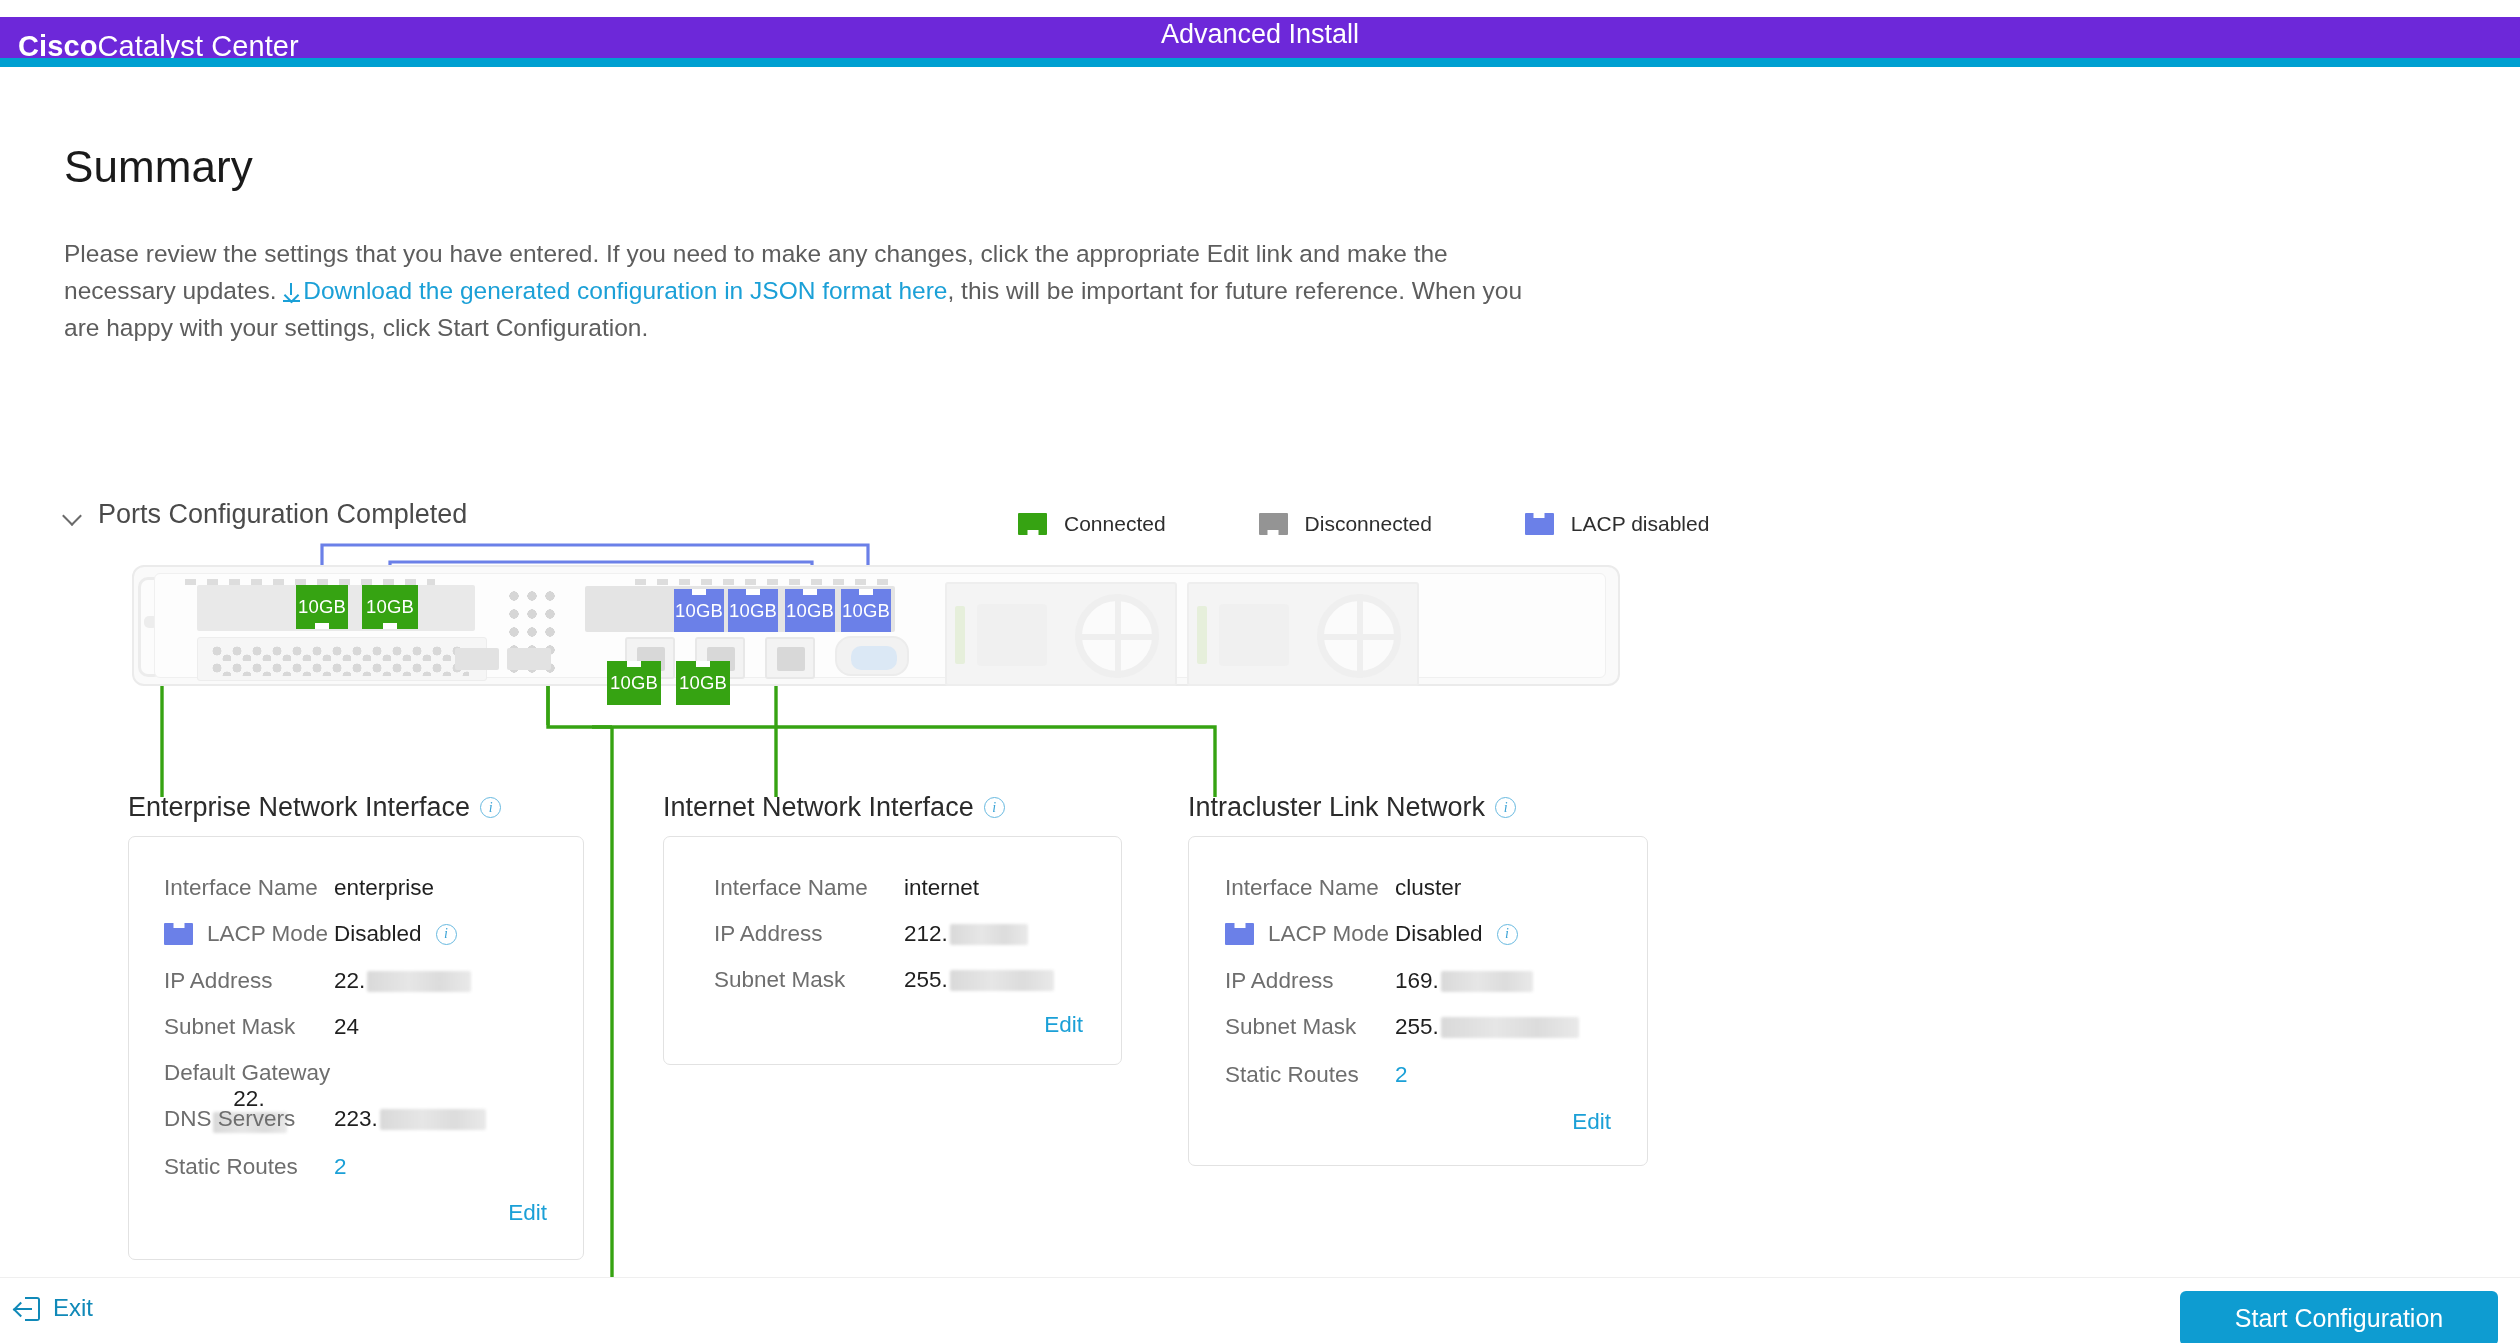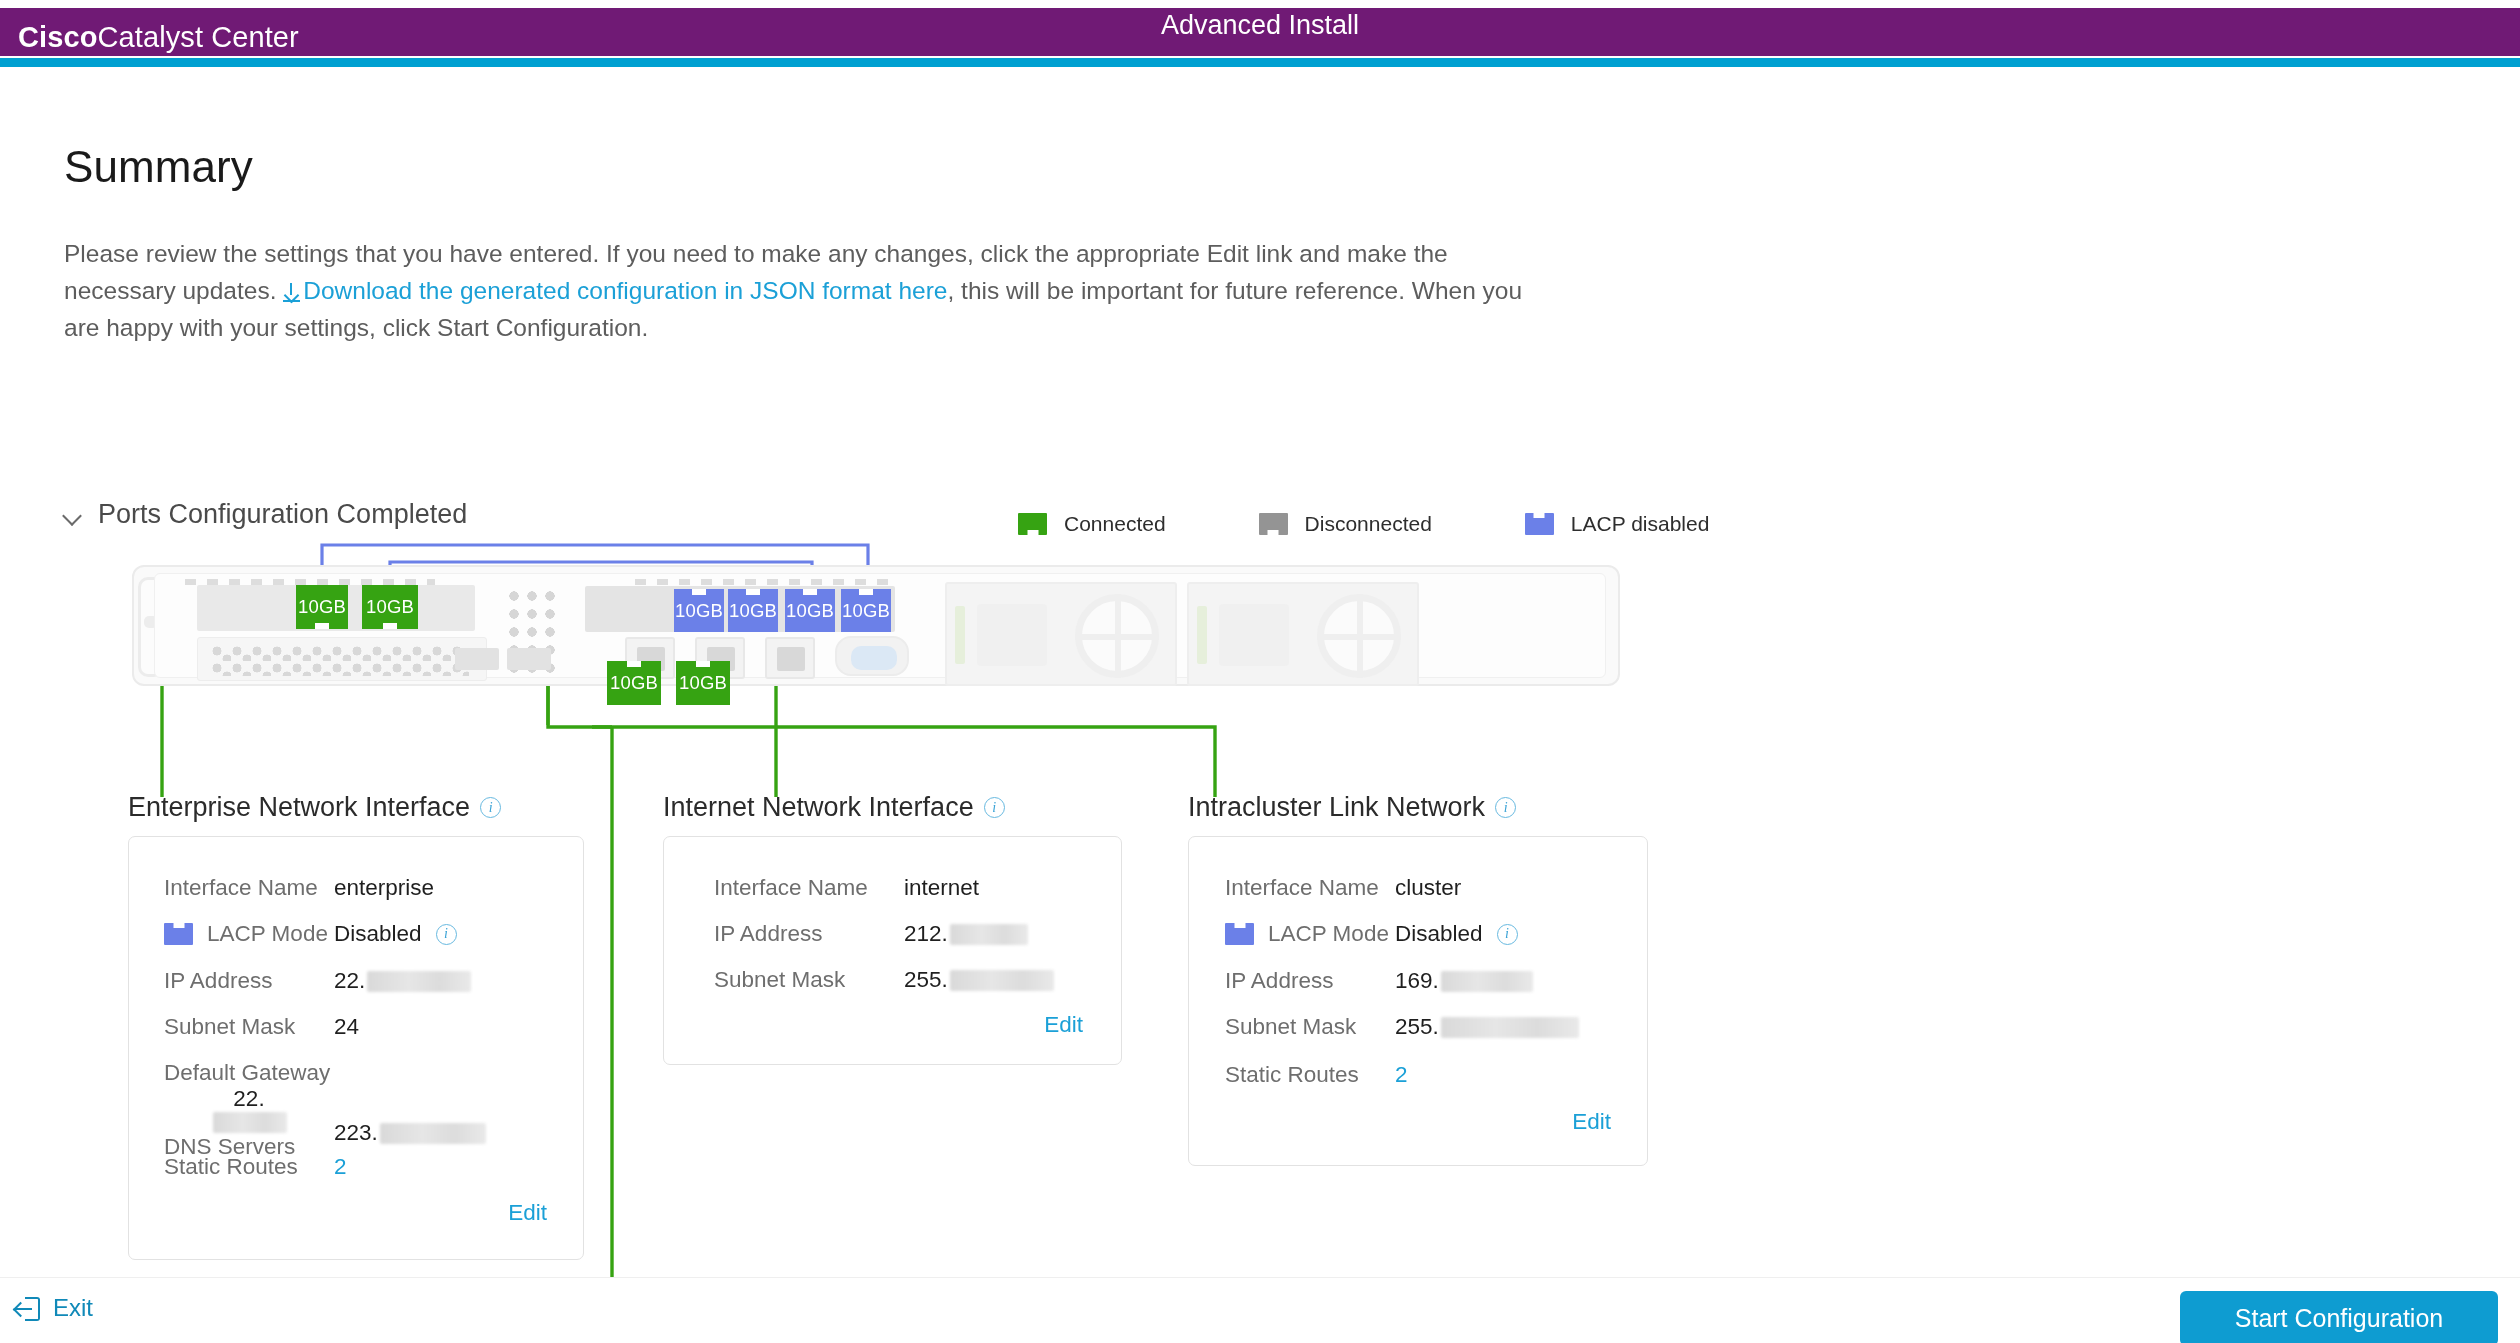--- a/index.html
+++ b/index.html
@@ -6,23 +6,23 @@
   html, body {
     margin: 0; padding: 0;
     width: 2520px; height: 1343px;
     background: #ffffff;
     font-family: "Liberation Sans", sans-serif;
     overflow: hidden;
   }
 
   
   .topbar {
-    position: absolute; left: 0; top: 8px;
+    position: absolute; left: 0; top: 17px;
     width: 2520px; height: 48px;
-    background: #701a75;
+    background: #6d28d9;
   }
   .brand {
     position: absolute; left: 18px; top: 0;
     height: 58px; display: flex; align-items: center;
     color: #ffffff; font-size: 29px; letter-spacing: .1px;
     white-space: nowrap;
   }
   .brand b { font-weight: 700; }
   .brand span.light { font-weight: 400; }
   .topbar-title {
@@ -451,21 +451,21 @@
     <div class="row" style="left:35px; top:177px;">
       <span class="lbl" style="width:170px;">Subnet Mask</span>
       <span class="val">24</span>
     </div>
     <div class="row" style="left:35px; top:223px;flex-direction:column;">
       <span class="lbl" style="width:170px;">Default Gateway</span>
       <span class="val">22.</span>
       <span class="redact" style="width:74px;"></span>
     </div>
     <div class="row" style="left:35px; top:269px;">
-      <span class="lbl" style="width:170px;margin-top:28px;">DNS Servers</span>
+      <span class="lbl" style="width:170px;">DNS Servers</span>
       <span class="val">223.</span>
       <span class="redact" style="width:106px;"></span>
     </div>
     <div class="row" style="left:35px; top:317px;">
       <span class="lbl" style="width:170px;">Static Routes</span>
       <span class="val link">2</span>
     </div>
     <div class="edit-link" style="right:36px; top:363px;">Edit</div>
   </div>
 

